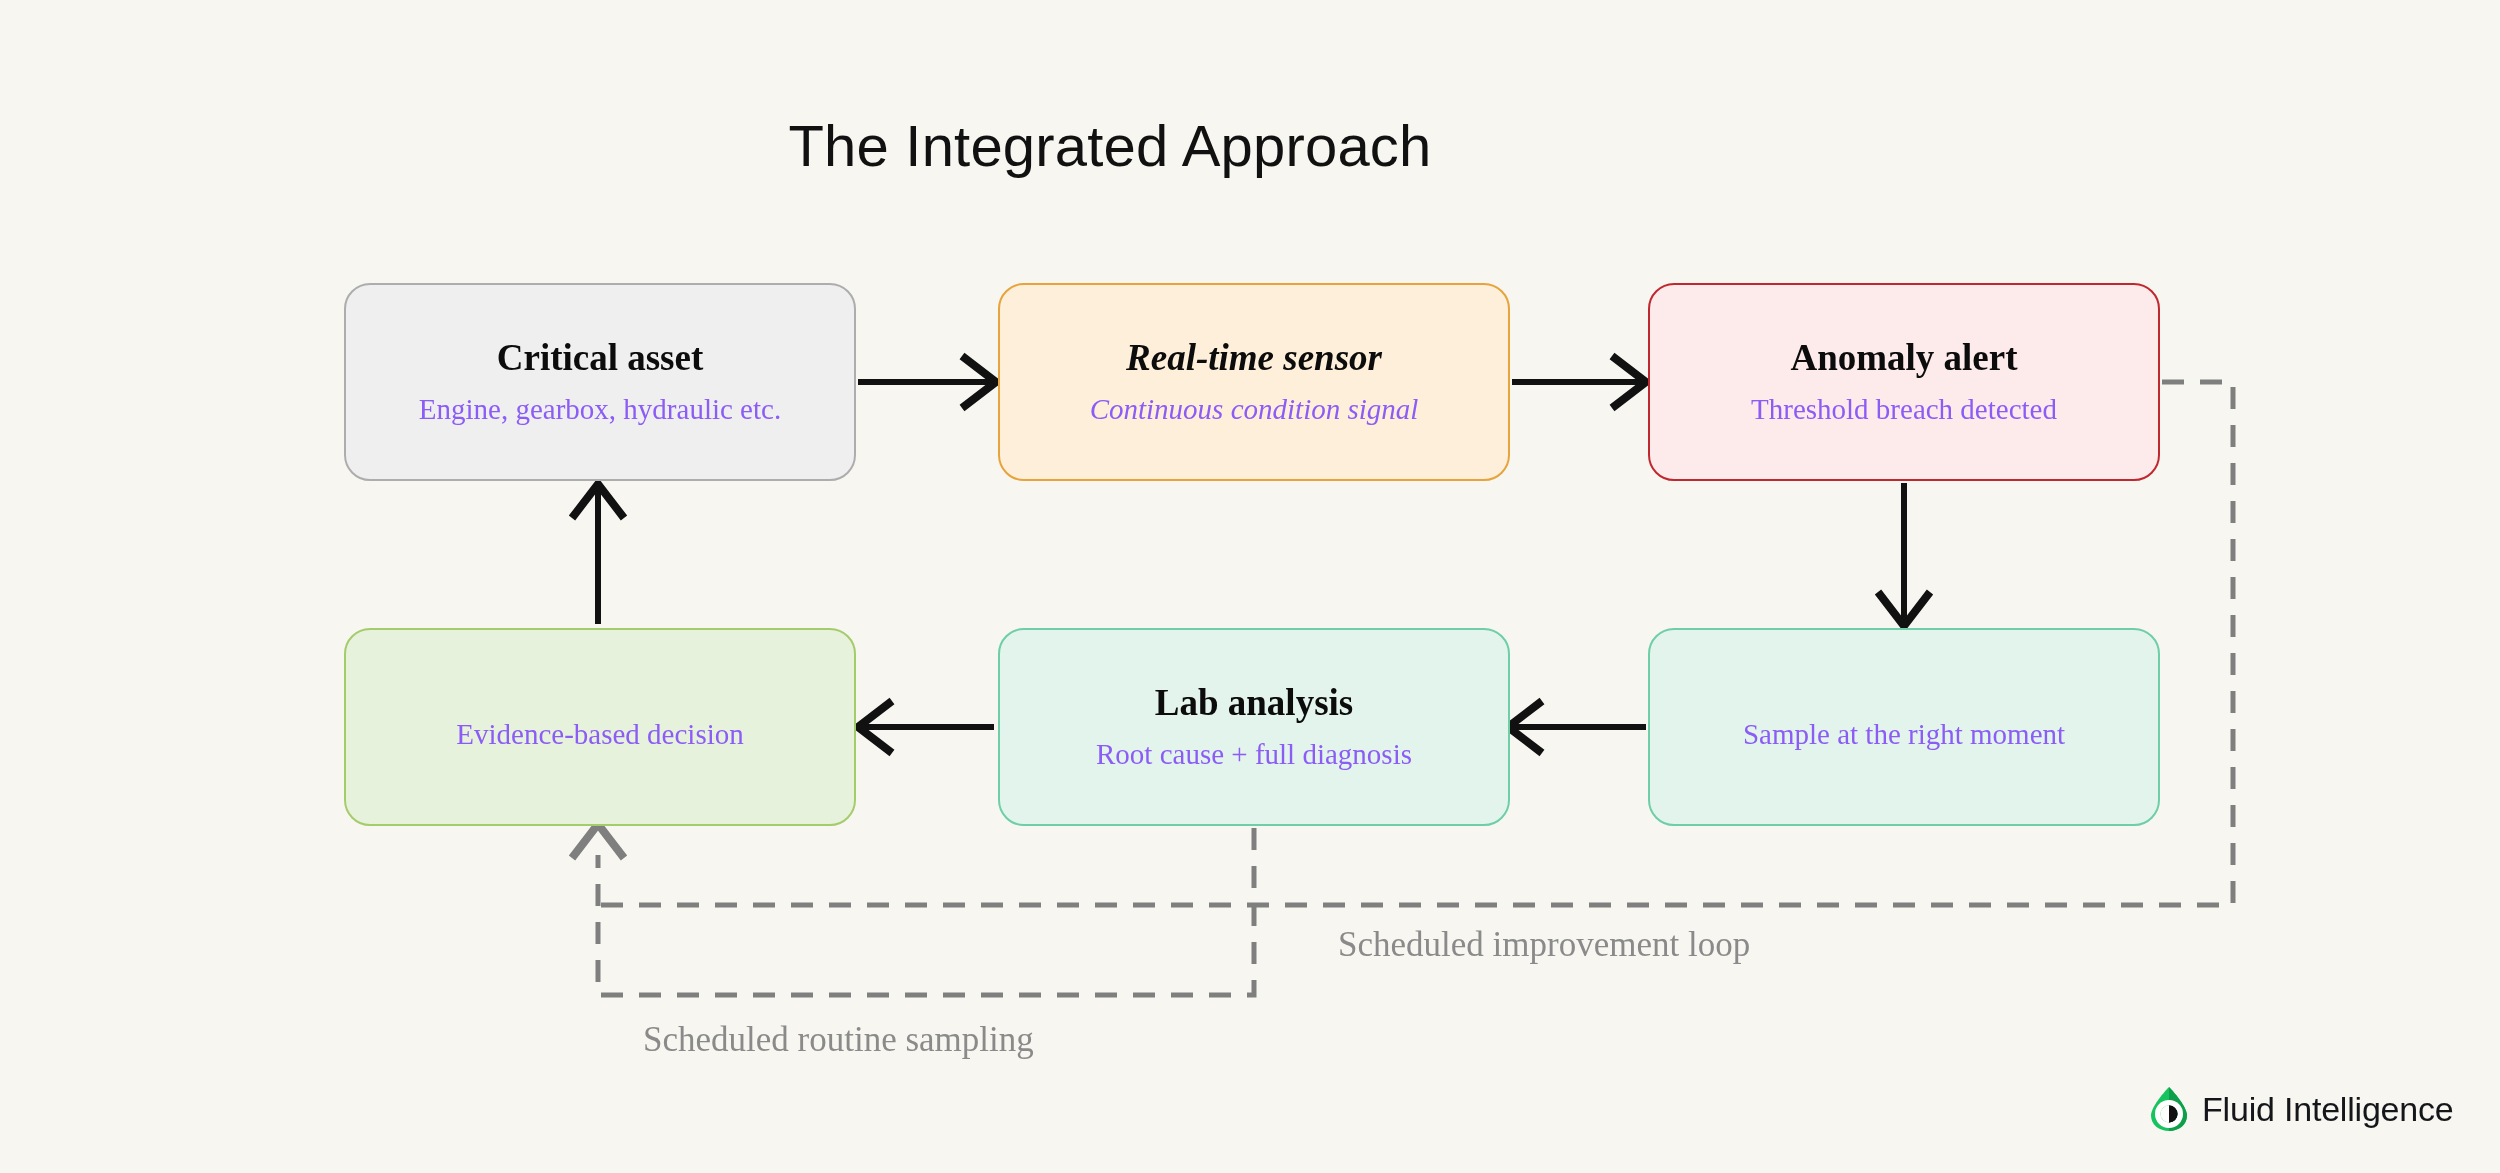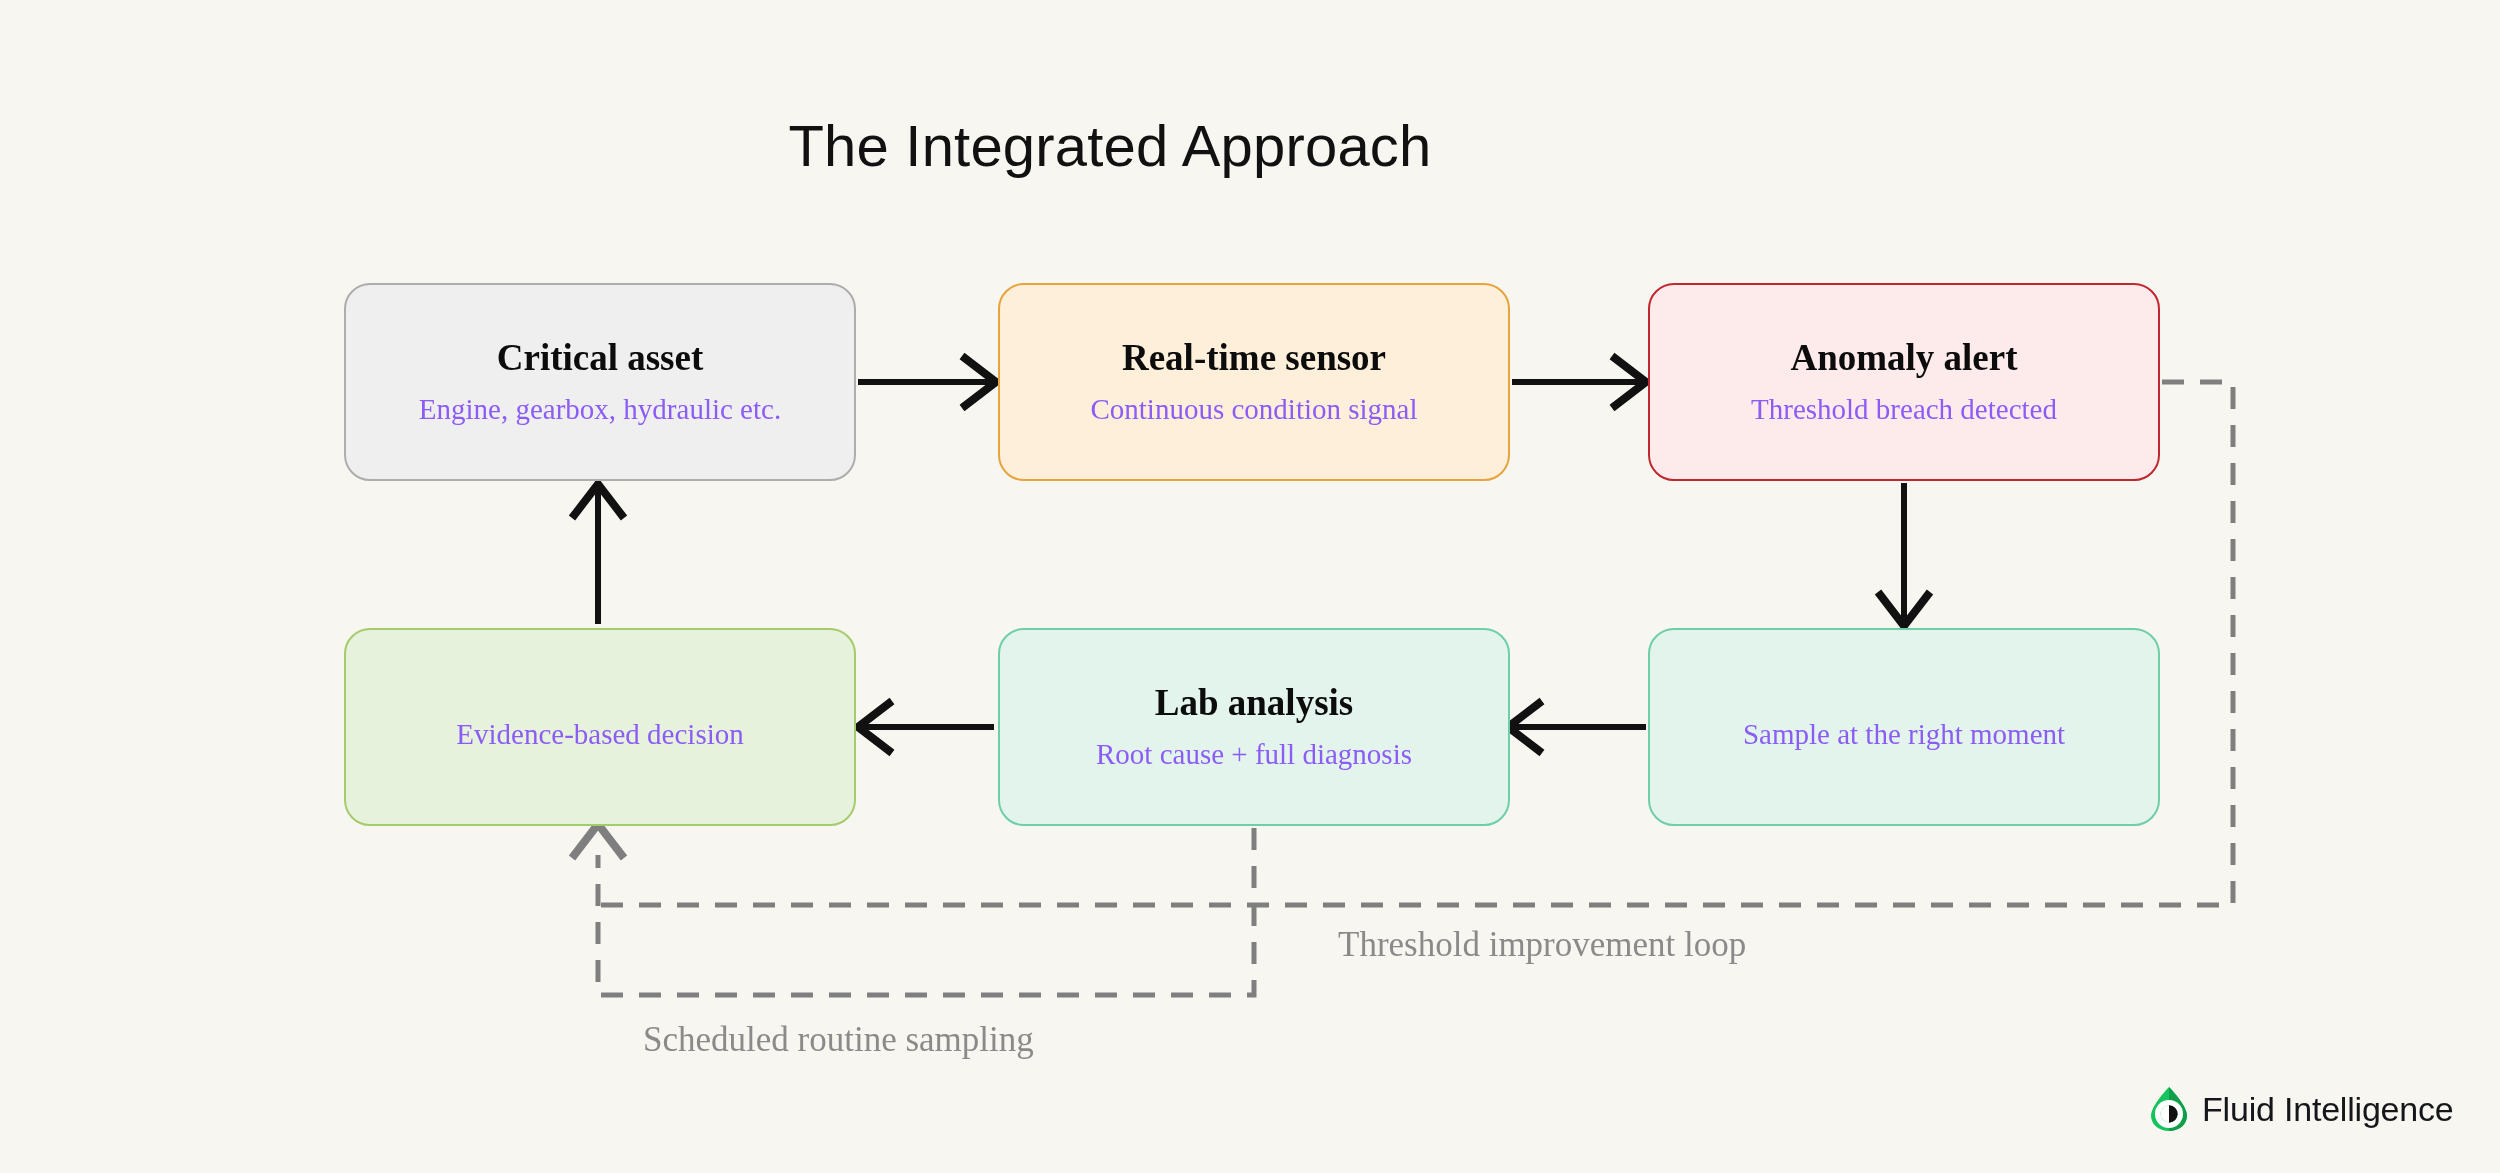--- a/index.html
+++ b/index.html
@@ -65,21 +65,21 @@
     margin-top: 16px;
     white-space: nowrap;
   }
 
   #node-critical-asset {
     left: 344px;  top: 283px;  width: 512px;  height: 198px;
     background: #EFEFF0;  border-color: #ADADAD;
   }
   #node-realtime-sensor {
     left: 998px;  top: 283px;  width: 512px;  height: 198px;
-    background: #FDEFD9;  border-color: #E7A33C;
+    background: #FDEFD9;  border-color: #E7A33C; font-style: italic;
   }
   #node-anomaly-alert {
     left: 1648px; top: 283px;  width: 512px;  height: 198px;
     background: #FDEBEC;  border-color: #C0282F;
   }
   #node-maintenance-action {
     left: 344px;  top: 628px;  width: 512px;  height: 198px;
     background: #E7F2DC;  border-color: #A5CC6B;
   }
   #node-lab-analysis {
@@ -188,21 +188,21 @@
 
 <div class="node" id="node-lab-analysis">
   <div class="node-title">Lab analysis</div>
   <div class="node-sub">Root cause + full diagnosis</div>
 </div>
 
 <div class="node" id="node-targeted-sampling">
   <div class="node-sub">Sample at the right moment</div>
 </div>
 
-<div class="loop-label" id="label-continuous-improvement">Threshold improvement loop</div>
+<div class="loop-label" id="label-continuous-improvement">Scheduled improvement loop</div>
 
 <div class="loop-label" id="label-scheduled-routine">Scheduled routine sampling</div>
 
 <div id="logo">
   <span style="display:flex;">
     <svg width="42" height="46" viewBox="0 0 42 46" xmlns="http://www.w3.org/2000/svg">
       <path d="M21 1 C21 1 3 19.5 3 29.5 C3 38.6 11.0 45 21 45 C31.0 45 39 38.6 39 29.5 C39 19.5 21 1 21 1 Z" fill="#16C45F"></path>
       <path d="M21 1 C21 1 39 19.5 39 29.5 C39 38.6 31.0 45 21 45 Z" fill="#0F9E4A"></path>
       <circle cx="21" cy="28" r="14" fill="#FFFFFF"></circle>
       <circle cx="21" cy="28" r="8.5" fill="#16C45F"></circle>

